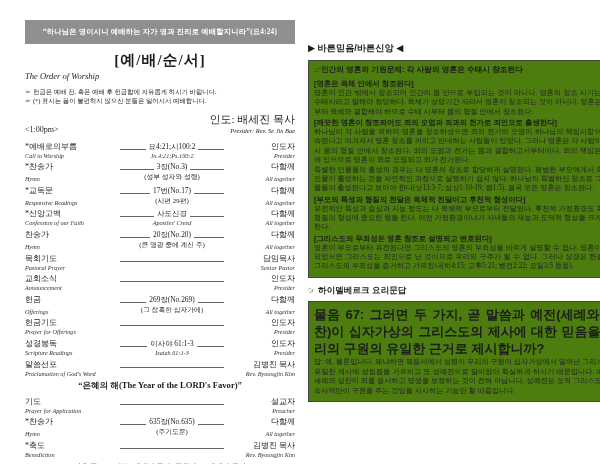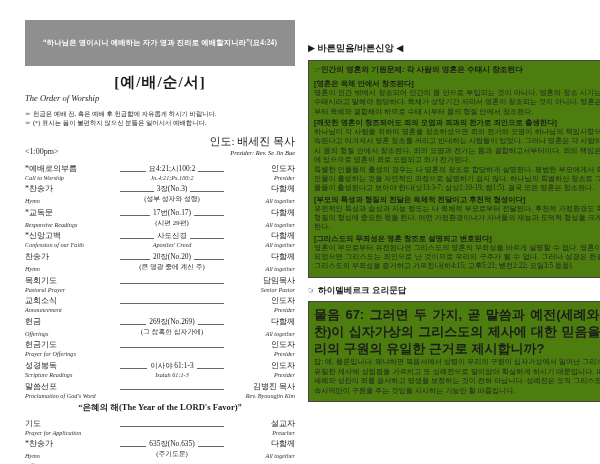--- a/index.html
+++ b/index.html
@@ -1,21 +1,21 @@
 <!DOCTYPE html>
 <html><head>
 <meta charset="utf-8">
 <style>
   html,body{margin:0;padding:0;background:#e8e8e8;}
   .page{position:relative;width:600px;height:464px;background:#ffffff;overflow:hidden;
         font-family:"Liberation Serif","DejaVu Serif",serif;color:#1c1c1c;}
   
   .col-left{position:absolute;left:25px;top:20px;width:270px;}
   .banner{background:#8f8f8f;color:#ffffff;font-weight:bold;font-size:7.3px;
-          text-align:center;padding:18px 2px;letter-spacing:.2px;}
+          text-align:center;padding:7px 2px;letter-spacing:.2px;}
   .title{text-align:center;font-size:15px;font-weight:bold;margin-top:7px;letter-spacing:1px;}
   .subtitle{font-style:italic;font-size:8.5px;margin-top:1px;}
   .notes{margin-top:6px;font-size:6.4px;line-height:1.45;color:#222;}
   .time-row{display:flex;justify-content:space-between;align-items:flex-end;margin-top:6px;}
   .time{font-size:8px;}
   .presider{text-align:right;}
   .presider .kr{font-size:11px;}
   .presider .en{font-size:6.4px;font-style:italic;}
   
   #worship-list{margin-top:7px;}

